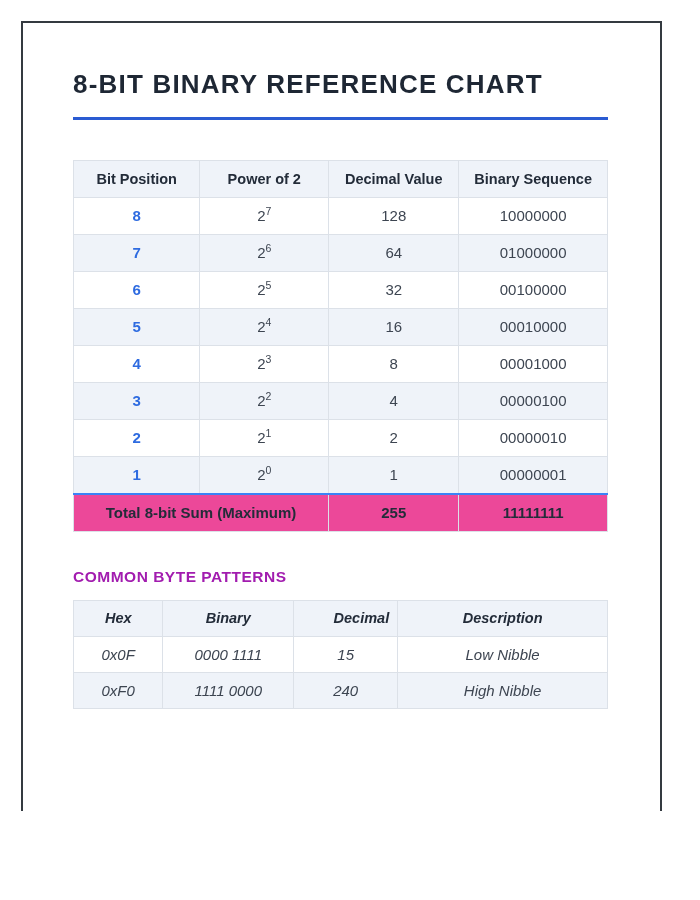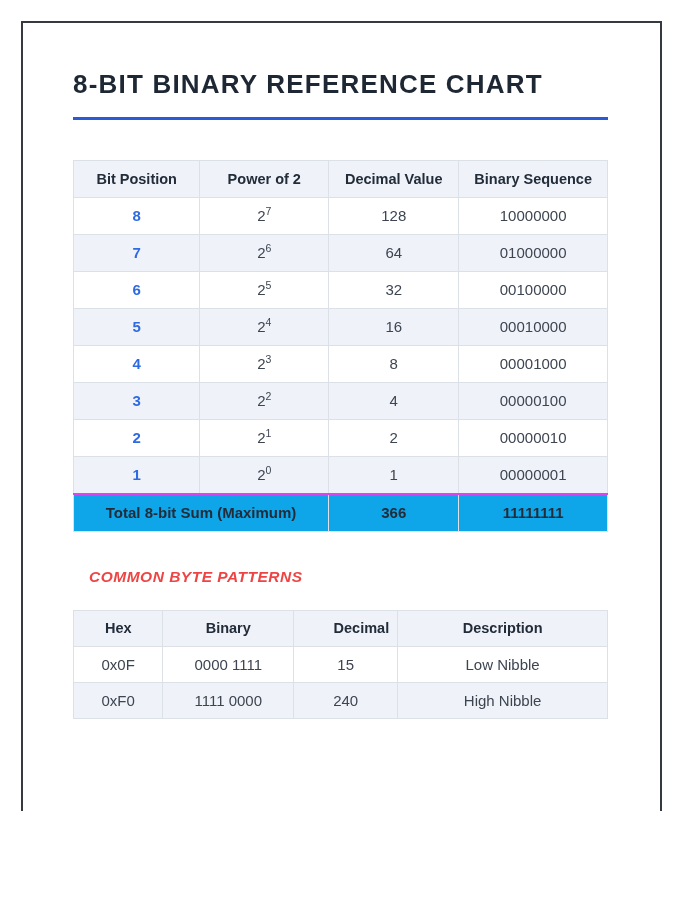--- a/index.html
+++ b/index.html
@@ -77,32 +77,31 @@
     color: #2e6be0;
     font-weight: 700;
   }
   sup {
     font-size: 10.5px;
     line-height: 0;
   }
   .total-row td {
     font-weight: 700;
     color: #232c39;
-    background: #0ea5e9;
-    border-top: 2px solid #d946ef;
+    background: #ec4899;
+    border-top: 2px solid #3b82f6;
   }
   .section-heading {
-    margin: 36px 0 0 16px;
+    margin: 36px 0 0 0;
     font-size: 15.5px;
     font-weight: 700;
     letter-spacing: 0.5px;
-    color: #ef4444;
-    font-style: italic;
-  }
-  .pattern-table { margin-top: 24px; }
+    color: #a21caf;
+  }
+  .pattern-table { margin-top: 14px; font-style: italic; }
   .pattern-table th, .pattern-table td {
     border: 1px solid #dce1e8;
     padding: 9px 8px;
     line-height: 17px;
   }
   .pattern-table .c1 { width: 15.7%; }
   .pattern-table .c2 { width: 24.4%; }
   .pattern-table .c3 { width: 18.8%; text-align: right; }
   .pattern-table .c4 { width: 41.1%; }
 </style>
@@ -167,21 +166,21 @@
         <td>00000010</td>
       </tr>
       <tr>
         <td class="bit-num">1</td>
         <td><span>2</span><sup>0</sup></td>
         <td>1</td>
         <td>00000001</td>
       </tr>
       <tr class="total-row">
         <td colspan="2">Total 8-bit Sum (Maximum)</td>
-        <td>366</td>
+        <td>255</td>
         <td>11111111</td>
       </tr>
     </tbody>
   </table>
 
   <h2 class="section-heading">COMMON BYTE PATTERNS</h2>
 
   <table class="pattern-table">
     <thead>
       <tr>

